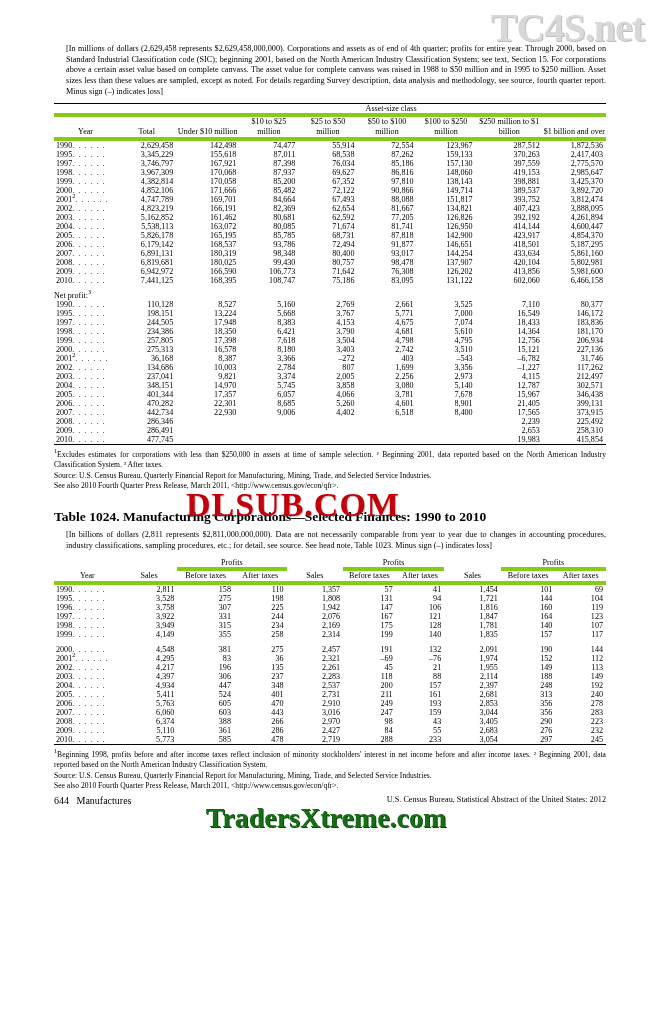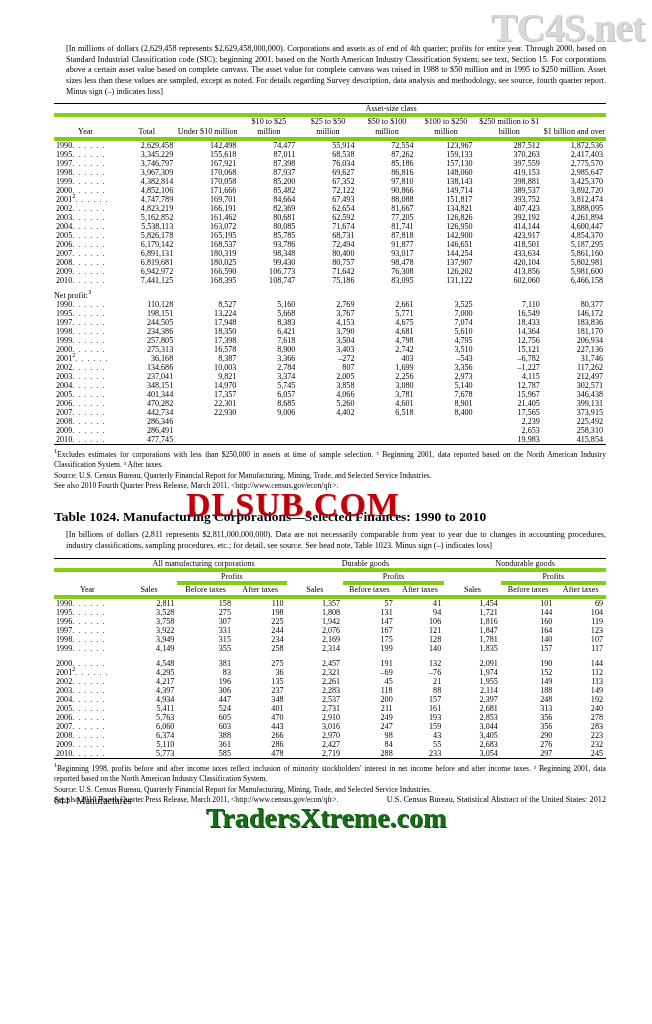--- a/index.html
+++ b/index.html
@@ -345,21 +345,21 @@
             <td class="num">3,504</td>
             <td class="num">4,798</td>
             <td class="num">4,795</td>
             <td class="num">12,756</td>
             <td class="num">206,934</td>
           </tr>
           <tr>
             <td class="lbl">2000<span style="letter-spacing:1px">. . . . . .</span></td>
             <td class="num">275,313</td>
             <td class="num">16,578</td>
-            <td class="num">8,900</td>
+            <td class="num">8,180</td>
             <td class="num">3,403</td>
             <td class="num">2,742</td>
             <td class="num">3,510</td>
             <td class="num">15,121</td>
             <td class="num">227,136</td>
           </tr>
           <tr>
             <td class="lbl">2001<sup>2</sup><span style="letter-spacing:1px">. . . . . .</span></td>
             <td class="num">36,168</td>
             <td class="num">8,387</td>
@@ -491,26 +491,20 @@
             <col style="width:52px">
           <col style="width:56px">
             <col style="width:52px">
             <col style="width:48px">
           <col style="width:56px">
             <col style="width:54px">
             <col style="width:50px">
         </colgroup>
         <thead>
           <tr>
-            <td class="line-over line-under"></td>
-            <td class="hdr-span line-over line-under" colspan="3">All manufacturing corporations</td>
-            <td class="hdr-span line-over line-under" colspan="3">Durable goods</td>
-            <td class="hdr-span line-over line-under" colspan="3">Nondurable goods</td>
-          </tr>
-          <tr>
             <td></td>
             <td></td>
             <td class="hdr-span line-under" colspan="2">Profits</td>
             <td></td>
             <td class="hdr-span line-under" colspan="2">Profits</td>
             <td></td>
             <td class="hdr-span line-under" colspan="2">Profits</td>
           </tr>
           <tr>
             <td class="hdr-cell">Year</td>

